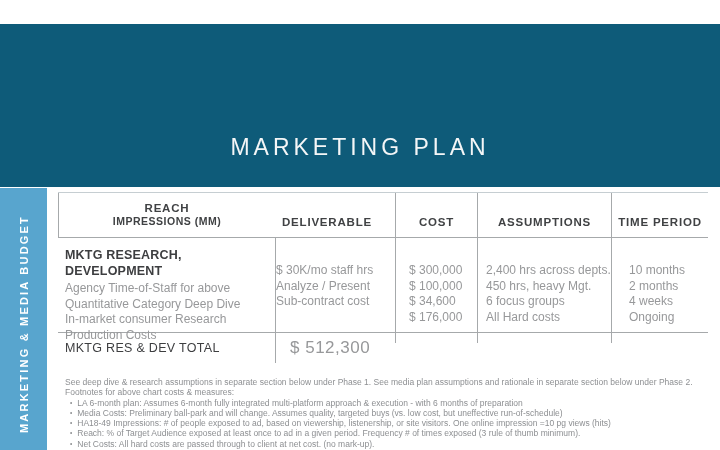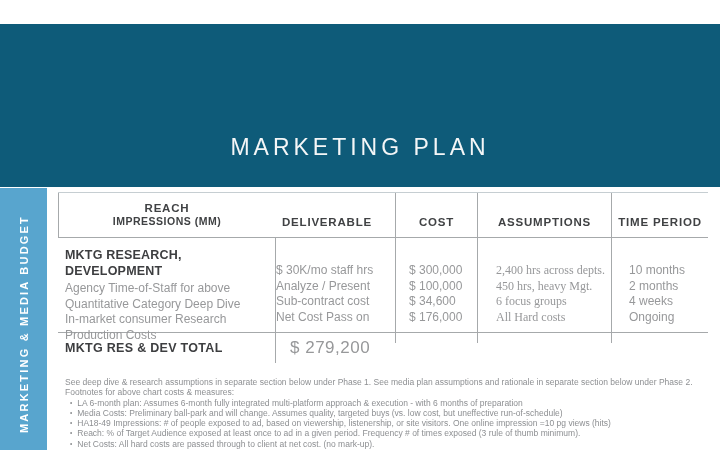--- a/index.html
+++ b/index.html
@@ -27,27 +27,27 @@
 
   .h-cell { display:flex; flex-direction:column; justify-content:flex-end; align-items:center;
             padding-bottom:9px; color:#404244; font-weight:700; font-size:11.5px; letter-spacing:0.8px; }
   .h-cell.left { align-items:flex-start; padding-left:7px; }
   .h-line2 { font-size:10.5px; letter-spacing:0.5px; }
   .h-stack { text-align:center; line-height:13px; }
 
   .d-cell { padding-top:25px; color:#97989a; font-size:12px; line-height:15.5px; }
   .d-cell.deliv { padding-top:9px; padding-left:7px; }
   .d-cell.cost { padding-left:13px; }
-  .d-cell.assump { padding-left:18px;font-family:Liberation Serif, serif; }
+  .d-cell.assump { padding-left:8px; }
   .d-cell.time { padding-left:17px; }
   .row-title { color:#3d3e40; font-weight:700; font-size:12.5px; line-height:16px; margin-bottom:2px; letter-spacing:0.2px; }
 
   .t-total { display:grid; grid-template-columns:217px 1fr; height:30px; }
   .total-label { display:flex; align-items:center; padding-left:7px;
-                 color:#3d3e40; font-weight:700; font-size:12.5px; letter-spacing:0.3px;text-align:center; }
+                 color:#3d3e40; font-weight:400; font-size:12.5px; letter-spacing:0.3px;text-align:center; }
   .total-value { display:flex; align-items:center; border-left:1.5px solid #a6a9ab; padding-left:14px;
                  color:#97989a; font-size:17px; letter-spacing:0.5px; }
 
   
   .footnotes { position:absolute; left:65px; top:353px; width:645px;
                color:#8d8f92; font-size:8.5px; line-height:10.3px; }
   .fn-bullet { padding-left:5px; }
   .fn-bullet::before { content:"•"; font-size:6.5px; margin-right:5px; vertical-align:1px; }
 </style>
 </head>
@@ -85,21 +85,20 @@
             <div>Agency Time-of-Staff for above</div>
             <div>Quantitative Category Deep Dive</div>
             <div>In-market consumer Research</div>
             <div>Production Costs</div>
           </div>
       </div>
       <div class="t-cell d-cell">
           <div>$ 30K/mo staff hrs</div>
           <div>Analyze / Present</div>
           <div>Sub-contract cost</div>
-          <div>Net Cost Pass on</div>
         </div>
       <div class="t-cell d-cell cost">
           <div>$ 300,000</div>
           <div>$ 100,000</div>
           <div>$ 34,600</div>
           <div>$ 176,000</div>
         </div>
       <div class="t-cell d-cell assump">
           <div>2,400 hrs across depts.</div>
           <div>450 hrs, heavy Mgt.</div>
@@ -109,21 +108,21 @@
       <div class="t-cell d-cell time">
           <div>10 months</div>
           <div>2 months</div>
           <div>4 weeks</div>
           <div>Ongoing</div>
         </div>
     </div>
 
     <div class="t-total">
       <div class="total-label">MKTG RES &amp; DEV TOTAL</div>
-      <div class="total-value">$ 279,200</div>
+      <div class="total-value">$ 512,300</div>
     </div>
 
   </div>
 
   <div class="footnotes">
     <div>See deep dive &amp; research assumptions in separate section below under Phase 1.  See media plan assumptions and rationale in separate section below under Phase 2.</div>
     <div>Footnotes for above chart costs &amp; measures:</div>
     <div>
         <div class="fn-bullet">LA 6-month plan: Assumes 6-month fully integrated multi-platform approach &amp; execution - with 6 months of preparation</div>
         <div class="fn-bullet">Media Costs: Preliminary ball-park and will change. Assumes quality, targeted buys (vs. low cost, but uneffective run-of-schedule)</div>

